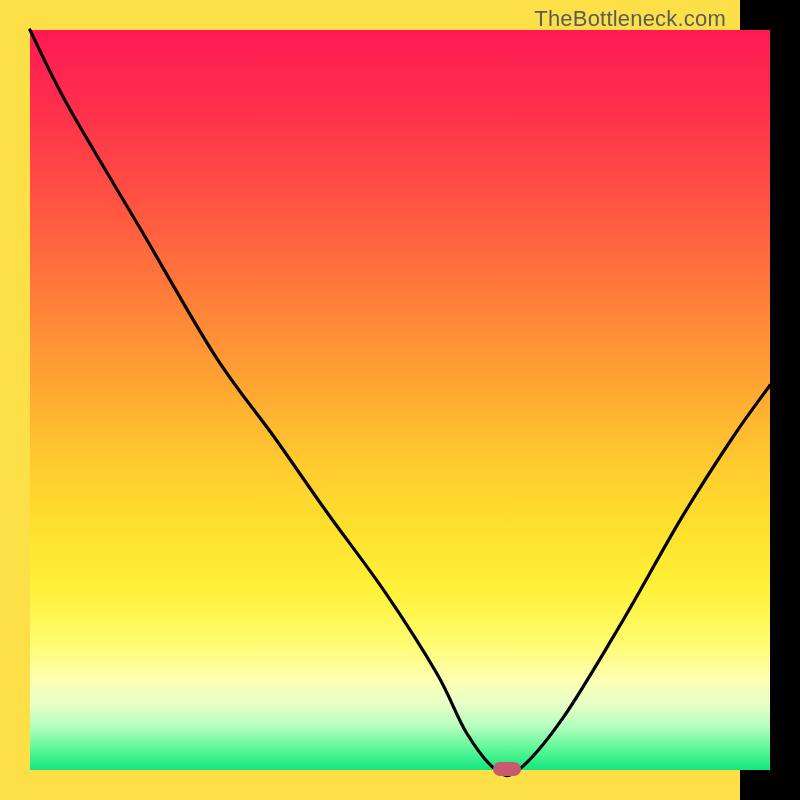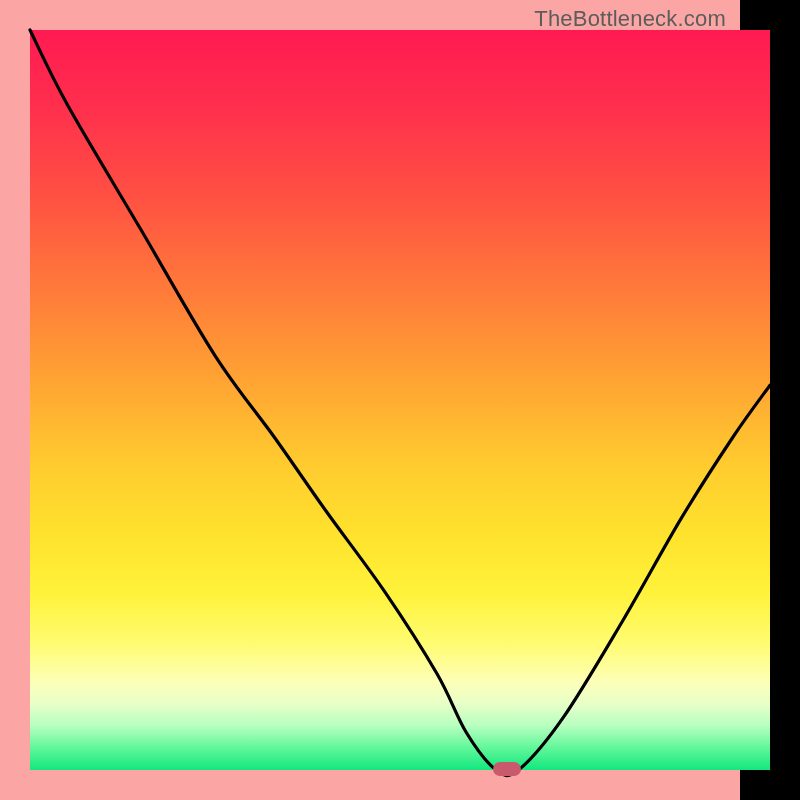--- a/index.html
+++ b/index.html
@@ -7,21 +7,21 @@
     padding: 0;
     width: 800px;
     height: 800px;
     background: #000;
     overflow: hidden;
   }
   .frame {
     position: relative;
     width: 740px;
     height: 800px;
-    background: #fca5a5;
+    background: #fde047;
     text-align: center;
   }
   .plot {
     position: absolute;
     left: 30px;
     top: 30px;
     width: 740px;
     height: 740px;
     
     background: linear-gradient(

